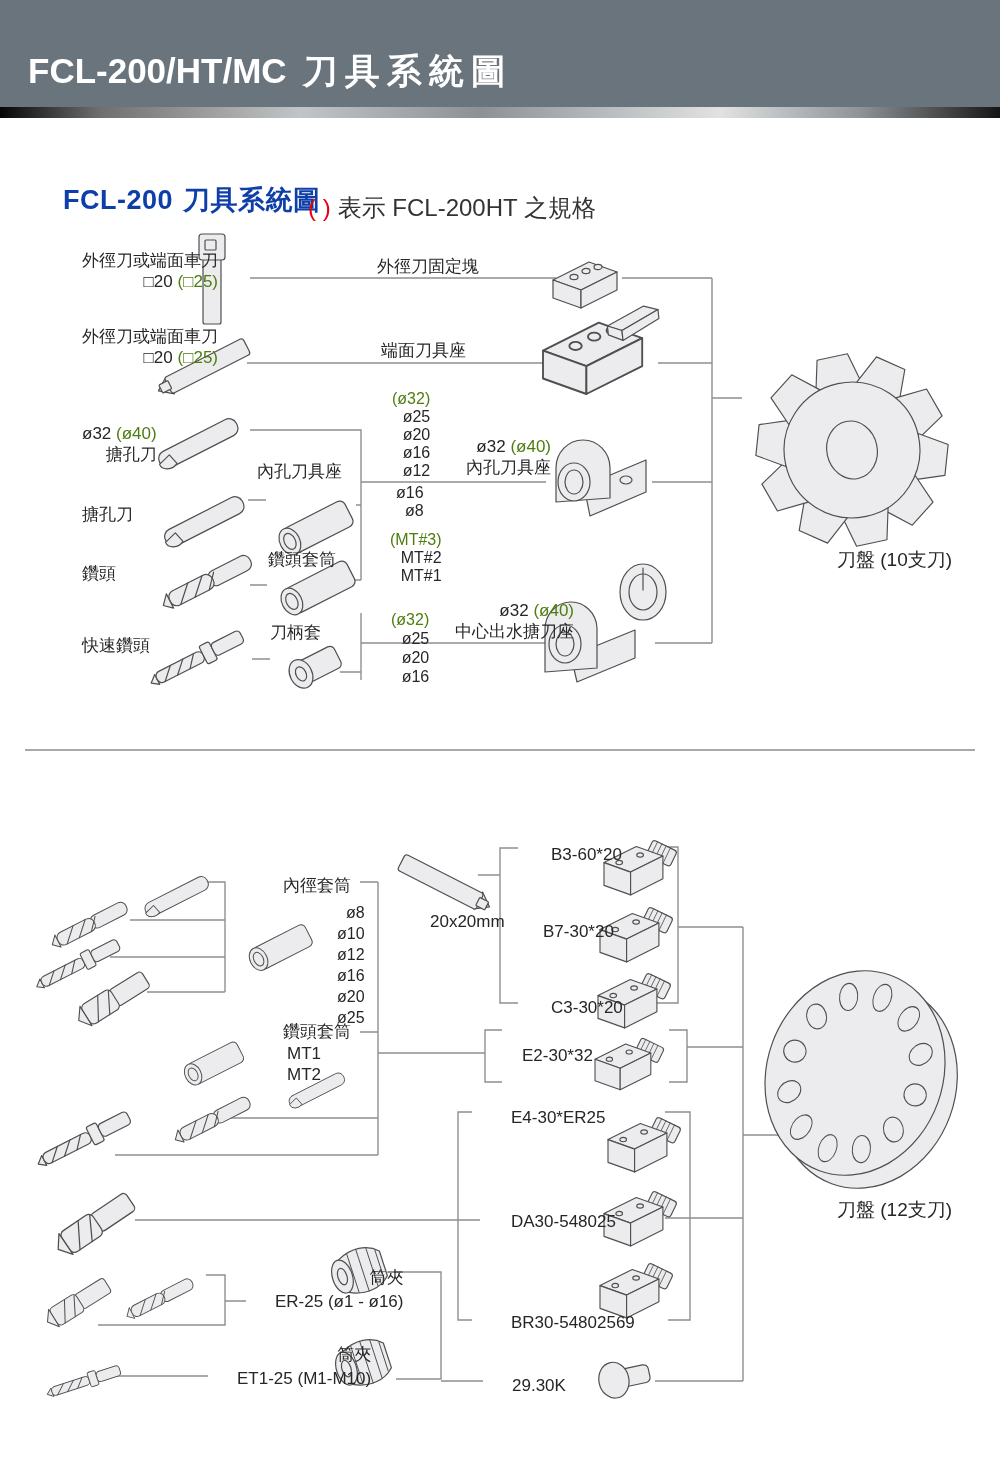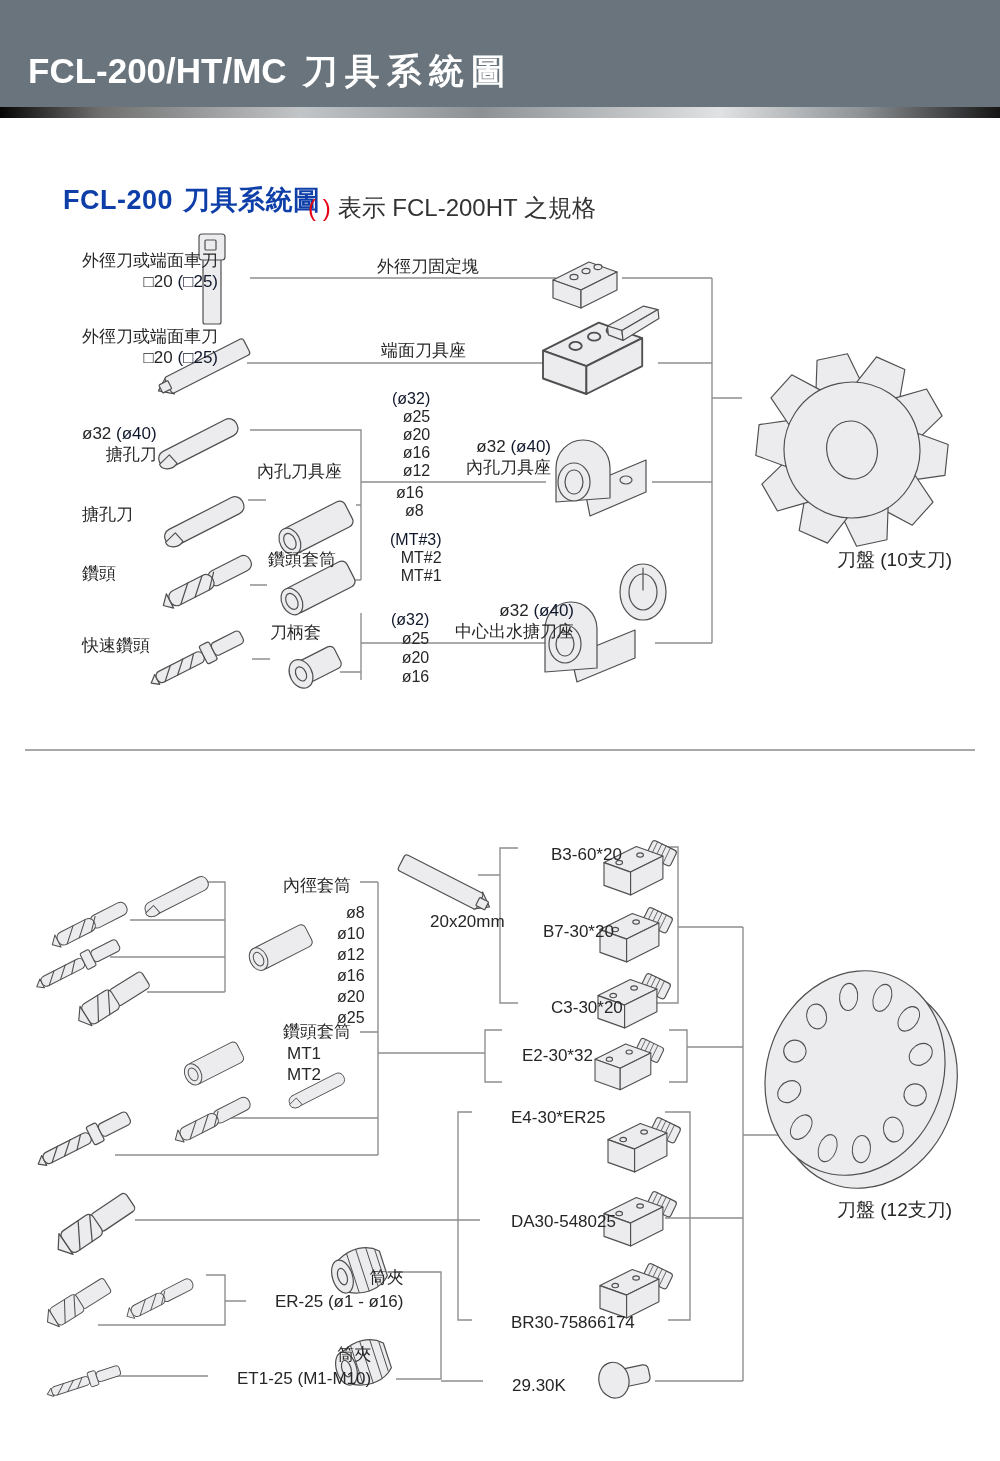--- a/index.html
+++ b/index.html
@@ -5,21 +5,21 @@
   html,body{margin:0;padding:0;background:#ffffff;}
   .page{position:relative;width:1000px;height:1461px;background:#ffffff;overflow:hidden;
         font-family:"Liberation Sans","DejaVu Sans",sans-serif;text-align:right;}
   .banner{position:absolute;left:0;top:0;width:1000px;height:107px;background:#6a747c;}
   .banner-title{position:absolute;left:28px;top:48px;font-size:35px;font-weight:700;color:#ffffff;white-space:nowrap;}
   .banner-title .cjk{margin-left:16px;letter-spacing:7px;}
   .strip{position:absolute;left:0;top:107px;width:1000px;height:11px;
          background:linear-gradient(90deg,#060606 0%,#6f6f6f 10%,#c2c5c7 30%,#8d9194 48%,#e0e2e3 72%,#8f9396 86%,#151515 100%);}
   .lbl{position:absolute;font-size:17px;line-height:21px;color:#262626;white-space:nowrap;z-index:2;margin-left:25px;}
   .col{font-size:16px;line-height:18px;}
-  .red{color:#0f172a;}
+  .red{color:#4d7c0f;}
   .sec-title{font-size:27px;font-weight:700;color:#0e3ea8;letter-spacing:0.5px;}
   .sec-title .model{margin-right:10px;}
   .note{font-size:24px;color:#333333;}
   .note .paren{color:#e60012;margin-right:7px;}
   .tlabel{font-size:19px;}
   .divider{position:absolute;left:25px;top:749px;width:950px;height:2px;background:#a9a9a9;}
   svg.art{position:absolute;left:0;top:0;z-index:1;}
   .lines path{stroke:#8f8f8f;stroke-width:1.4;fill:none;}
   .art g.ill *{stroke:#4f4f4f;stroke-width:1.2;fill:#ececef;stroke-linejoin:round;stroke-linecap:round;}
 </style>
@@ -387,21 +387,21 @@
     <div>MT2</div>
   </div>
   <div class="lbl" style="left:405px;top:911px">20x20mm</div>
 
   <div class="lbl" style="left:526px;top:844px">B3-60*20</div>
   <div class="lbl" style="left:518px;top:921px">B7-30*20</div>
   <div class="lbl" style="left:526px;top:997px">C3-30*20</div>
   <div class="lbl" style="left:497px;top:1045px">E2-30*32</div>
   <div class="lbl" style="left:486px;top:1107px">E4-30*ER25</div>
   <div class="lbl" style="left:486px;top:1211px">DA30-548025</div>
-  <div class="lbl" style="left:486px;top:1312px">BR30-75866174</div>
+  <div class="lbl" style="left:486px;top:1312px">BR30-54802569</div>
   <div class="lbl" style="left:487px;top:1375px">29.30K</div>
 
   <div class="lbl" style="left:250px;top:1266px;line-height:24px">
     <div>筒夾</div>
     <div>ER-25 (ø1 - ø16)</div>
   </div>
   <div class="lbl" style="left:212px;top:1343px;line-height:24px">
     <div>筒夾</div>
     <div>ET1-25 (M1-M10)</div>
   </div>

